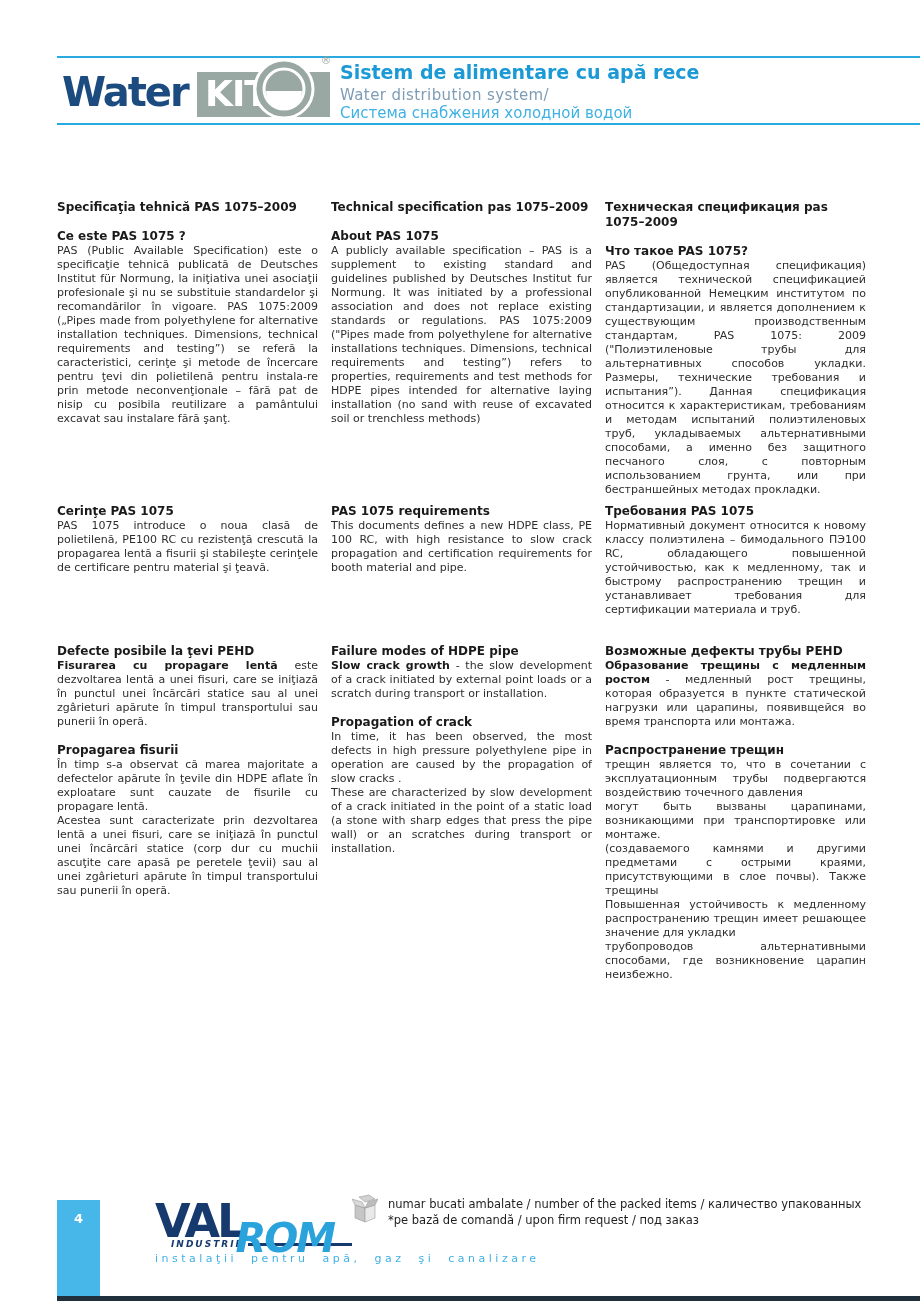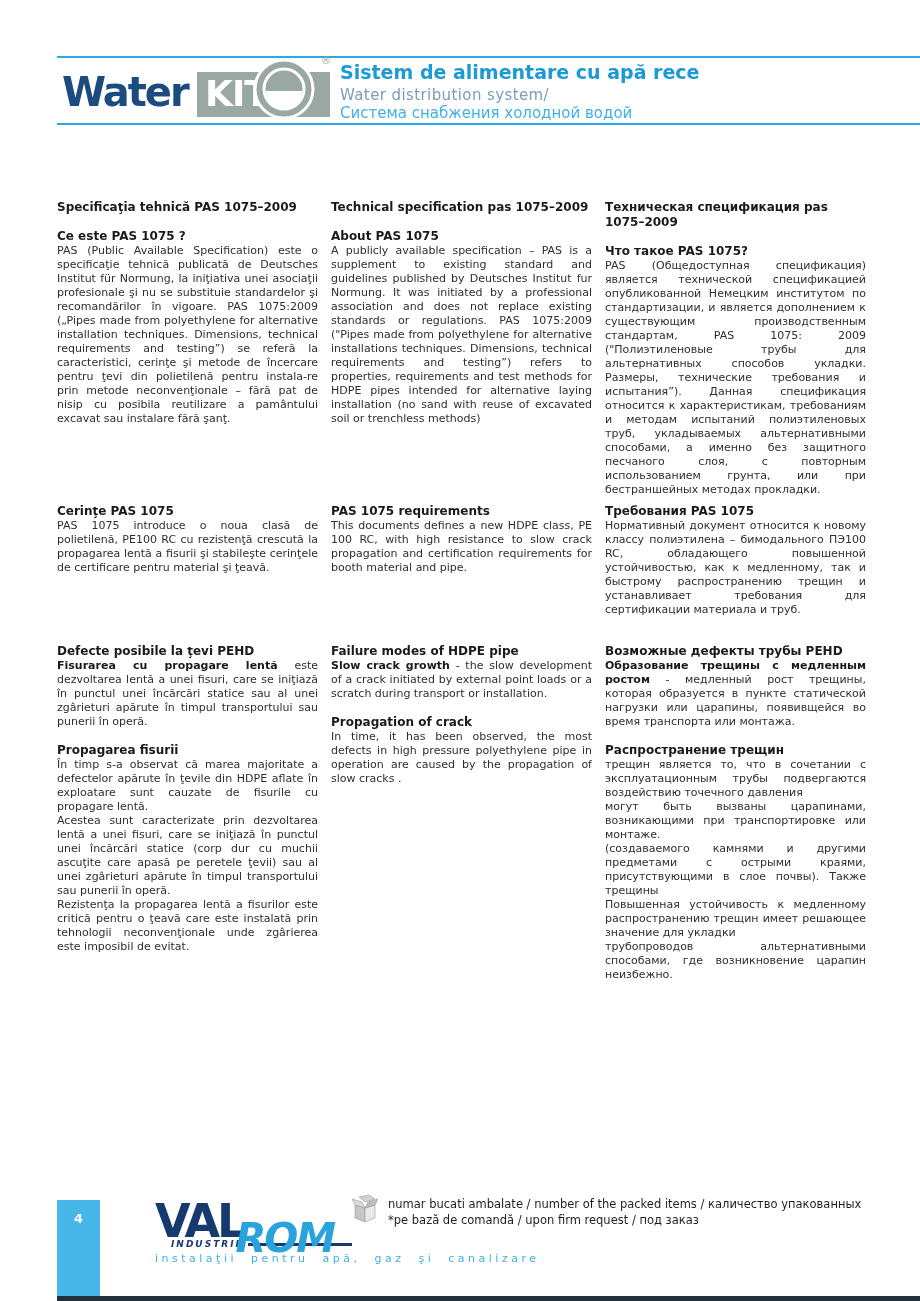--- a/index.html
+++ b/index.html
@@ -107,27 +107,27 @@
       </div>
     </section>
 
     <section class="grid">
       <div class="cell">
         <h3 class="h">Defecte posibile la ţevi PEHD</h3>
         <p class="gap"><b>Fisurarea cu propagare lentă</b><span> este dezvoltarea lentă a unei fisuri, care se iniţiază în punctul unei încărcări statice sau al unei zgârieturi apărute în timpul transportului sau punerii în operă.</span></p>
         <h4 class="h gap">Propagarea fisurii</h4>
         <p>În timp s-a observat că marea majoritate a defectelor apărute în ţevile din HDPE aflate în exploatare sunt cauzate de fisurile cu propagare lentă.</p>
         <p class="gap">Acestea sunt caracterizate prin dezvoltarea lentă a unei fisuri, care se iniţiază în punctul unei încărcări statice (corp dur cu muchii ascuţite care apasă pe peretele ţevii) sau al unei zgârieturi apărute în timpul transportului sau punerii în operă.</p>
-        <p>Rezistenţa la propagarea lentă a fisurilor este critică pentru o ţeavă care este instalată prin tehnologii neconvenţionale unde zgârierea este imposibil de evitat.</p>
       </div>
       <div class="cell">
         <h3 class="h">Failure modes of HDPE pipe</h3>
         <p class="gap"><b>Slow crack growth</b><span> - the slow development of a crack initiated by external point loads or a scratch during transport or installation.</span></p>
         <h4 class="h gap">Propagation of crack</h4>
         <p>In time, it has been observed, the most defects in high pressure polyethylene pipe in operation are caused by the propagation of slow cracks .</p>
+        <p class="gap">These are characterized by slow development of a crack initiated in the point of a static load (a stone with sharp edges that press the pipe wall) or an scratches during transport or installation.</p>
       </div>
       <div class="cell">
         <h3 class="h">Возможные дефекты трубы PEHD</h3>
         <p class="gap"><b>Образование трещины с медленным ростом</b><span> - медленный рост трещины, которая образуется в пункте статической нагрузки или царапины, появивщейся во время транспорта или монтажа.</span></p>
         <h4 class="h gap">Распространение трещин</h4>
         <p>трещин является то, что в сочетании с эксплуатационным трубы подвергаются воздействию точечного давления</p>
         <p>могут быть вызваны царапинами, возникающими при транспортировке или монтаже.</p>
         <p>(создаваемого камнями и другими предметами с острыми краями, присутствующими в слое почвы). Также трещины</p>
         <p>Повышенная устойчивость к медленному распространению трещин имеет решающее значение для укладки</p>
         <p>трубопроводов альтернативными способами, где возникновение царапин неизбежно.</p>

